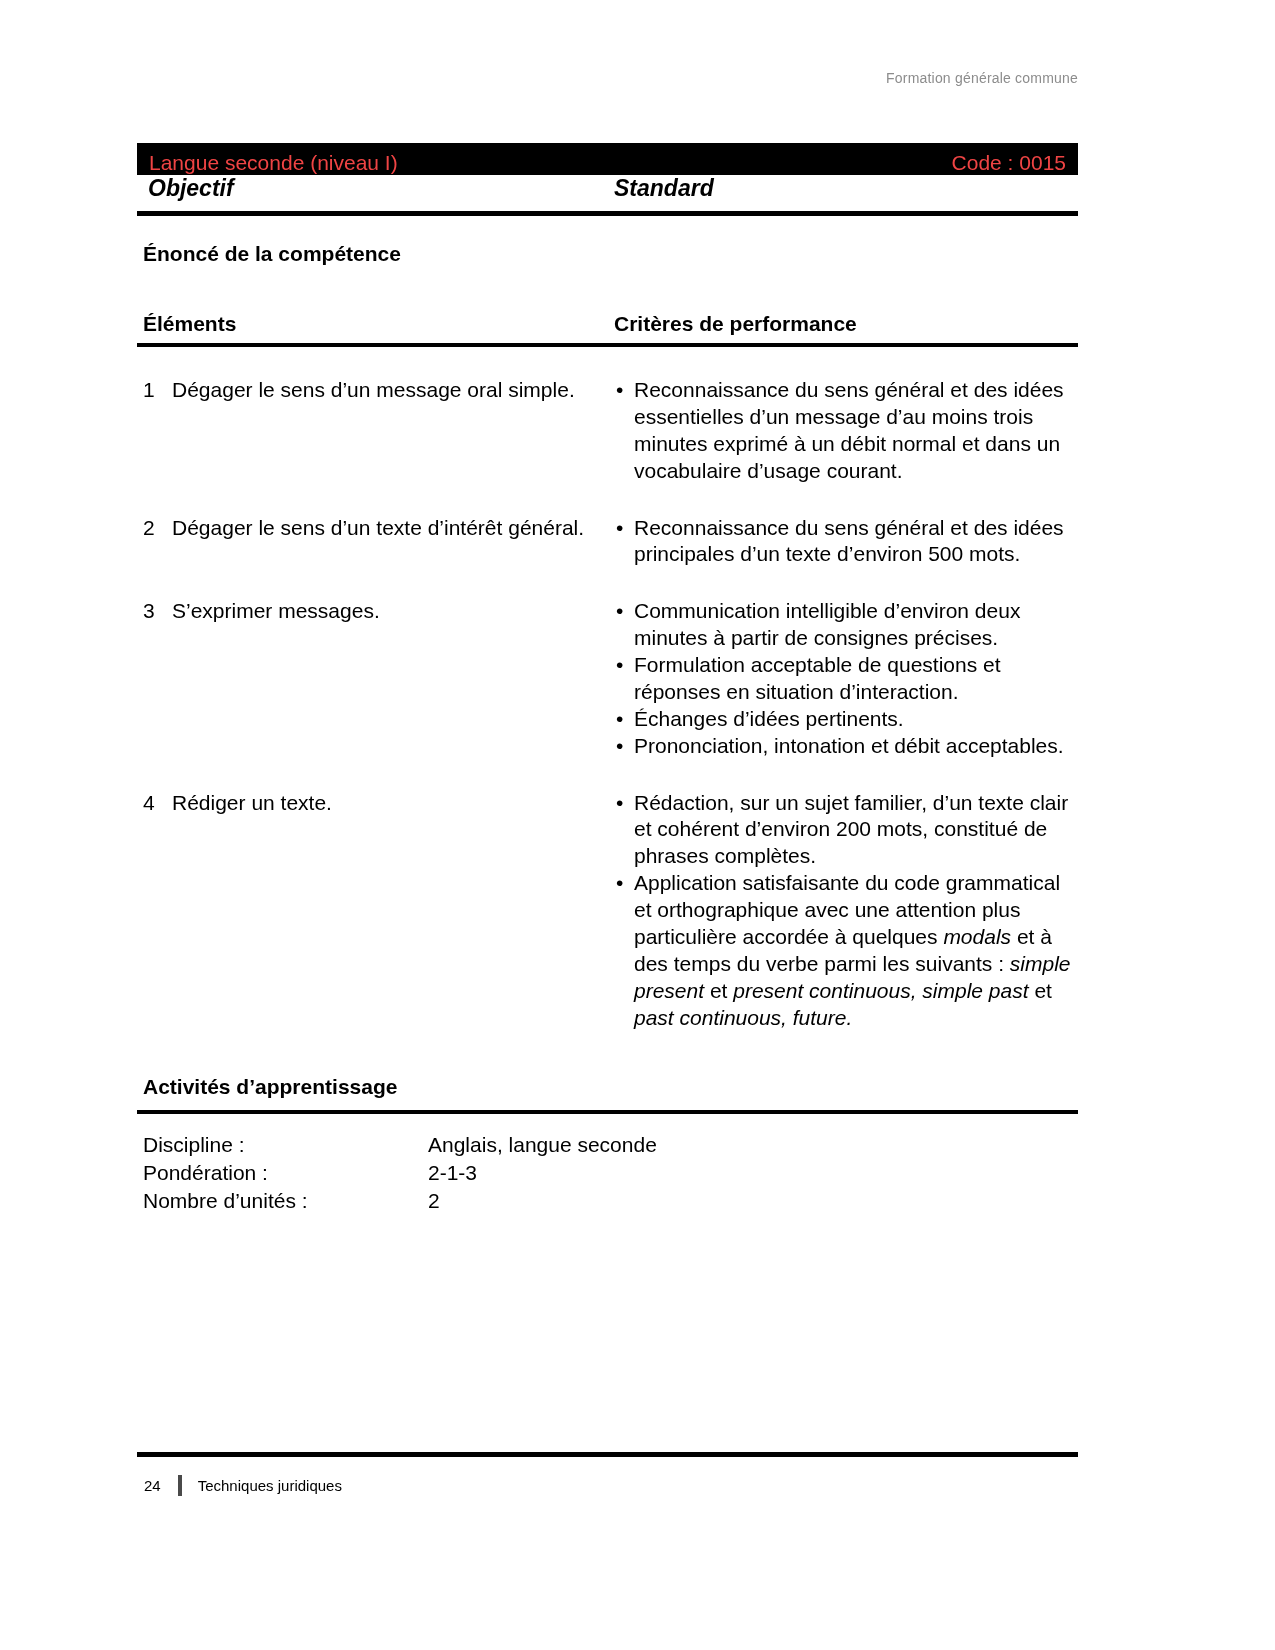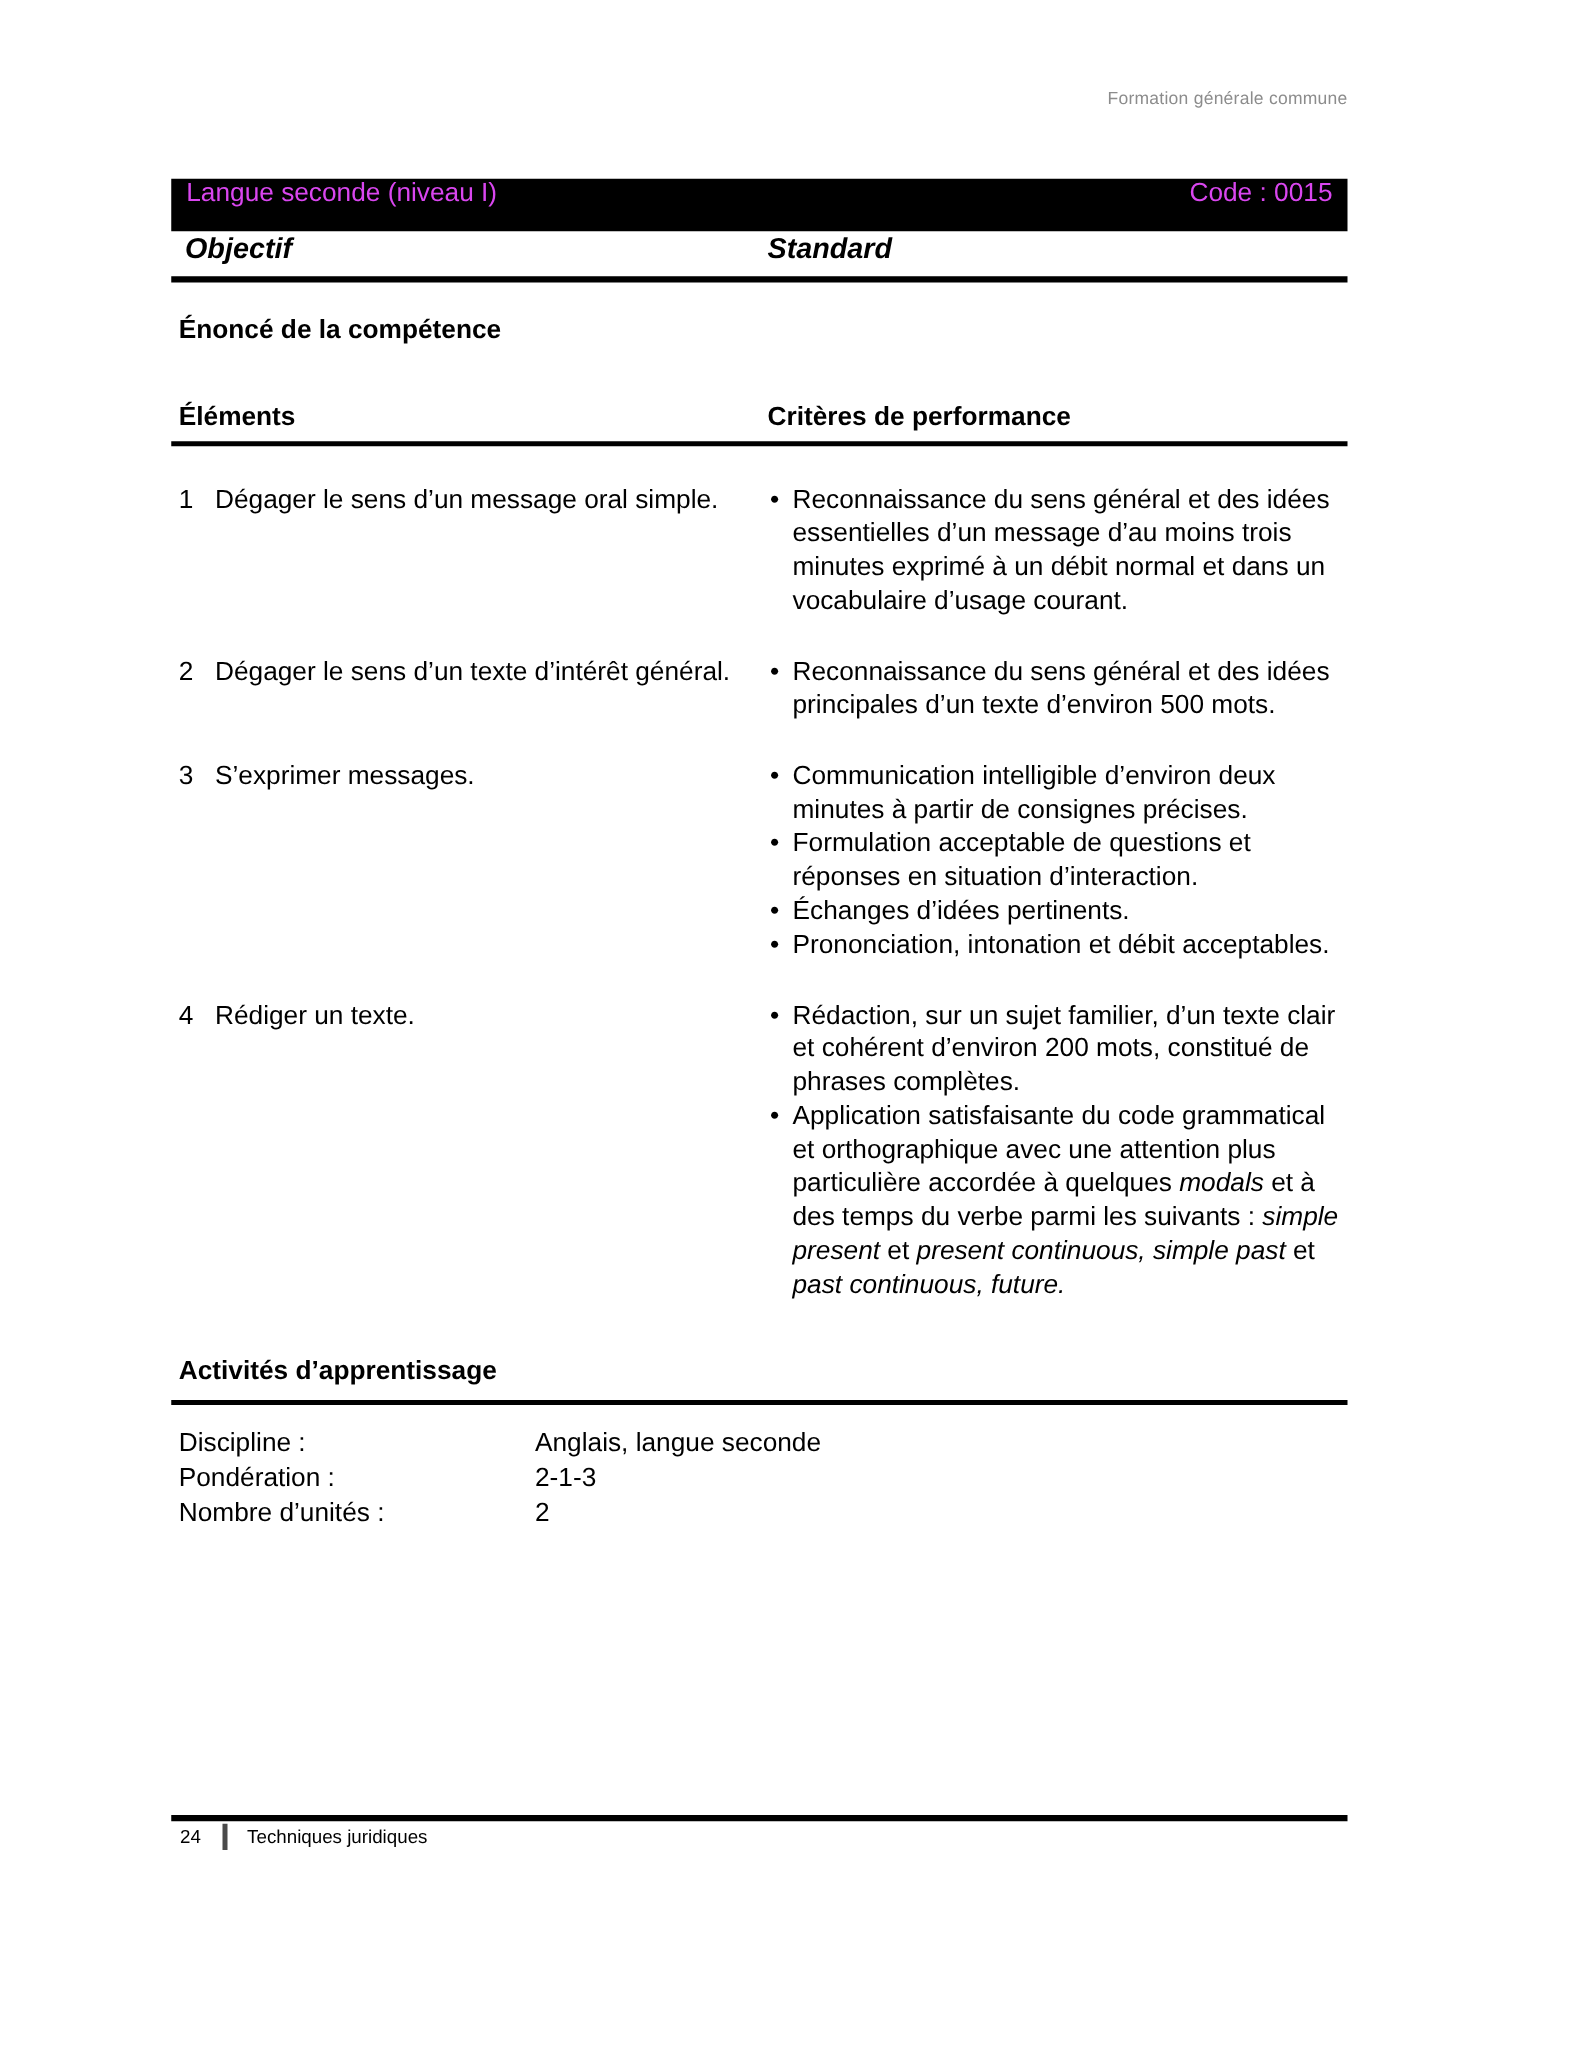--- a/index.html
+++ b/index.html
@@ -19,25 +19,25 @@
   .header-right {
     text-align: right;
     color: #8c8c8c;
     font-size: 14px;
     letter-spacing: 0.2px;
   }
 
   .title-bar {
     margin-top: 57px;
     background: #000000;
-    color: #d946ef;
-    height: 42px;
+    color: #ef4444;
+    height: 32px;
     display: flex;
     justify-content: space-between;
-    align-items: flex-start;
+    align-items: flex-end;
     padding: 0 12px;
     font-size: 21px;
   }
 
   .obj-std {
     display: flex;
     border-bottom: 5px solid #000000;
     padding-bottom: 9px;
     font-weight: bold;
     font-style: italic;
@@ -76,21 +76,21 @@
   }
   .act-rows { margin-top: 17px; padding-left: 6px; line-height: 1.32; }
   .act-row { display: flex; }
   .act-label { width: 285px; flex: none; }
 
   .footer {
     position: absolute;
     left: 137px; right: 197px; top: 1452px;
     border-top: 5px solid #000000;
   }
-  .footer-inner { display: flex; align-items: center; margin-top: 2px; font-size: 15px; }
+  .footer-inner { display: flex; align-items: center; margin-top: 18px; font-size: 15px; }
   .page-num { margin-left: 7px; }
   .v-rule { width: 4px; height: 21px; background: #4a4a4a; margin-left: 17px; flex: none; }
   .footer-label { margin-left: 16px; }
 </style>
 </head>
 <body>
 
 <div class="page">
   <div class="content">
 

